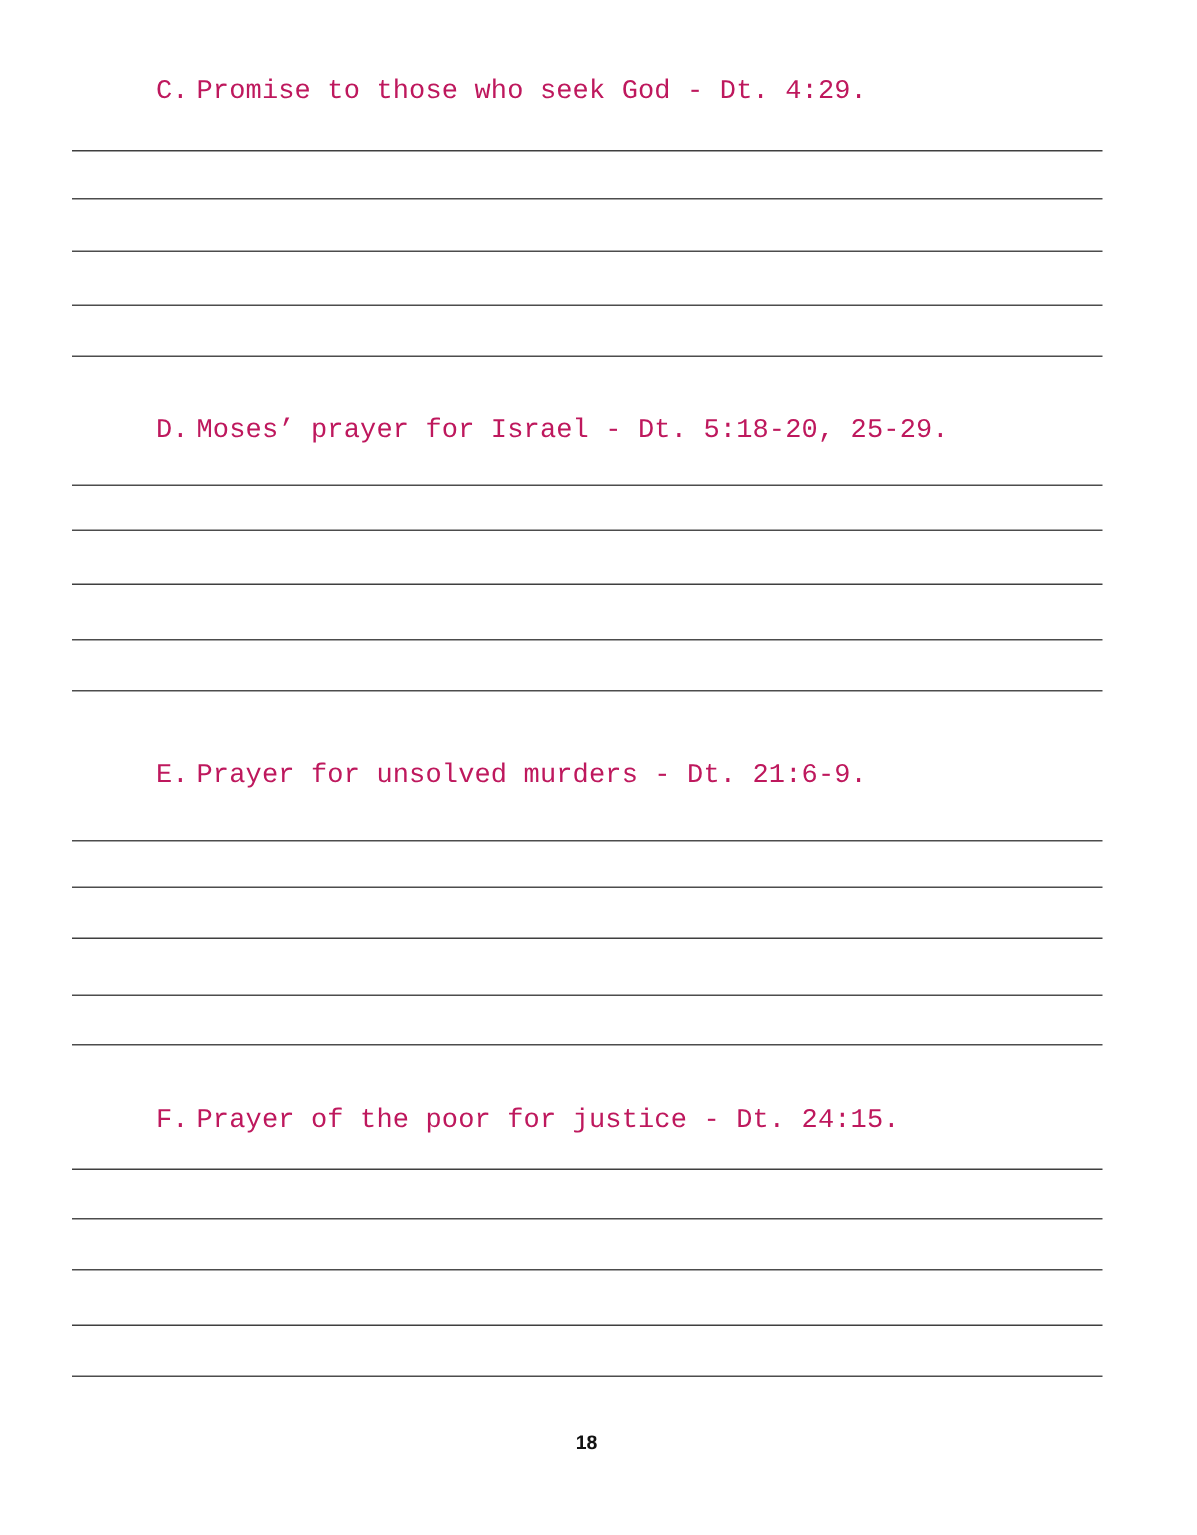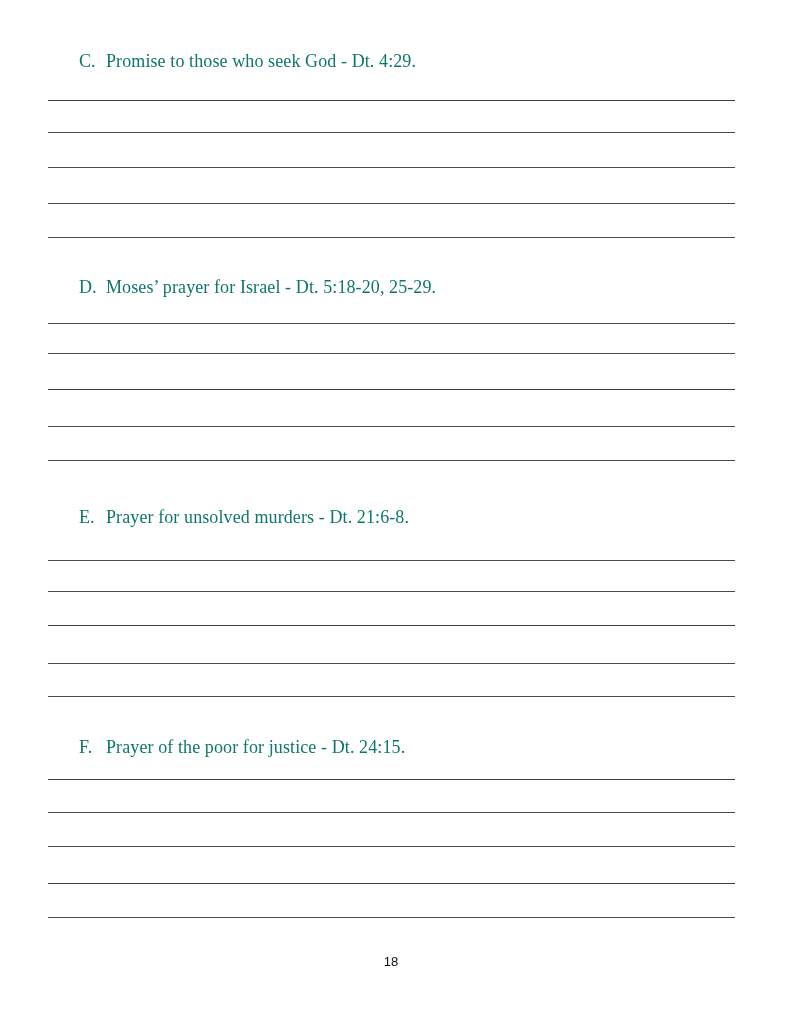--- a/index.html
+++ b/index.html
@@ -11,47 +11,48 @@
     position: relative;
     width: 798px;
     height: 1023px;
     background: #ffffff;
     font-family: "Liberation Serif", serif;
     color: #141414;
     overflow: hidden;
   }
   .heading {
     position: absolute;
-    left: 79px;
+    left: 104px;
     font-size: 18px;
     line-height: 22px;
     letter-spacing: 0.1px;
     white-space: nowrap;
-    color: #0f766e;
+    color: #be185d;
+    font-family: Liberation Mono, monospace;
   }
   .heading .letter {
     display: inline-block;
     width: 27px;
   }
   .rule {
     position: absolute;
     left: 48px;
     width: 687px;
     height: 0;
     border-top: 1.6px solid #4c4c4c;
   }
   .rule.darker { border-top-color: #3f3f3f; }
   .page-number {
     position: absolute;
     top: 954px;
     left: 0;
     width: 782px;
     text-align: center;
     font-family: "Liberation Sans", sans-serif;
-    font-weight: normal;
+    font-weight: bold;
     font-size: 13px;
     color: #111111;
   }
 </style>
 </head>
 <body>
 
 <div class="page">
 
   <div class="heading" style="top:50px">
@@ -66,21 +67,21 @@
   <div class="heading" style="top:276px">
     <span class="letter">D.</span><span>Moses’ prayer for Israel - Dt. 5:18-20, 25-29.</span>
   </div>
   <div class="rule" style="top:323px"></div>
   <div class="rule" style="top:353px"></div>
   <div class="rule darker" style="top:389px"></div>
   <div class="rule" style="top:426px"></div>
   <div class="rule" style="top:460px"></div>
 
   <div class="heading" style="top:506px">
-    <span class="letter">E.</span><span>Prayer for unsolved murders - Dt. 21:6-8.</span>
+    <span class="letter">E.</span><span>Prayer for unsolved murders - Dt. 21:6-9.</span>
   </div>
   <div class="rule" style="top:560px"></div>
   <div class="rule" style="top:591px"></div>
   <div class="rule darker" style="top:625px"></div>
   <div class="rule" style="top:663px"></div>
   <div class="rule" style="top:696px"></div>
 
   <div class="heading" style="top:736px">
     <span class="letter">F.</span><span>Prayer of the poor for justice - Dt. 24:15.</span>
   </div>

